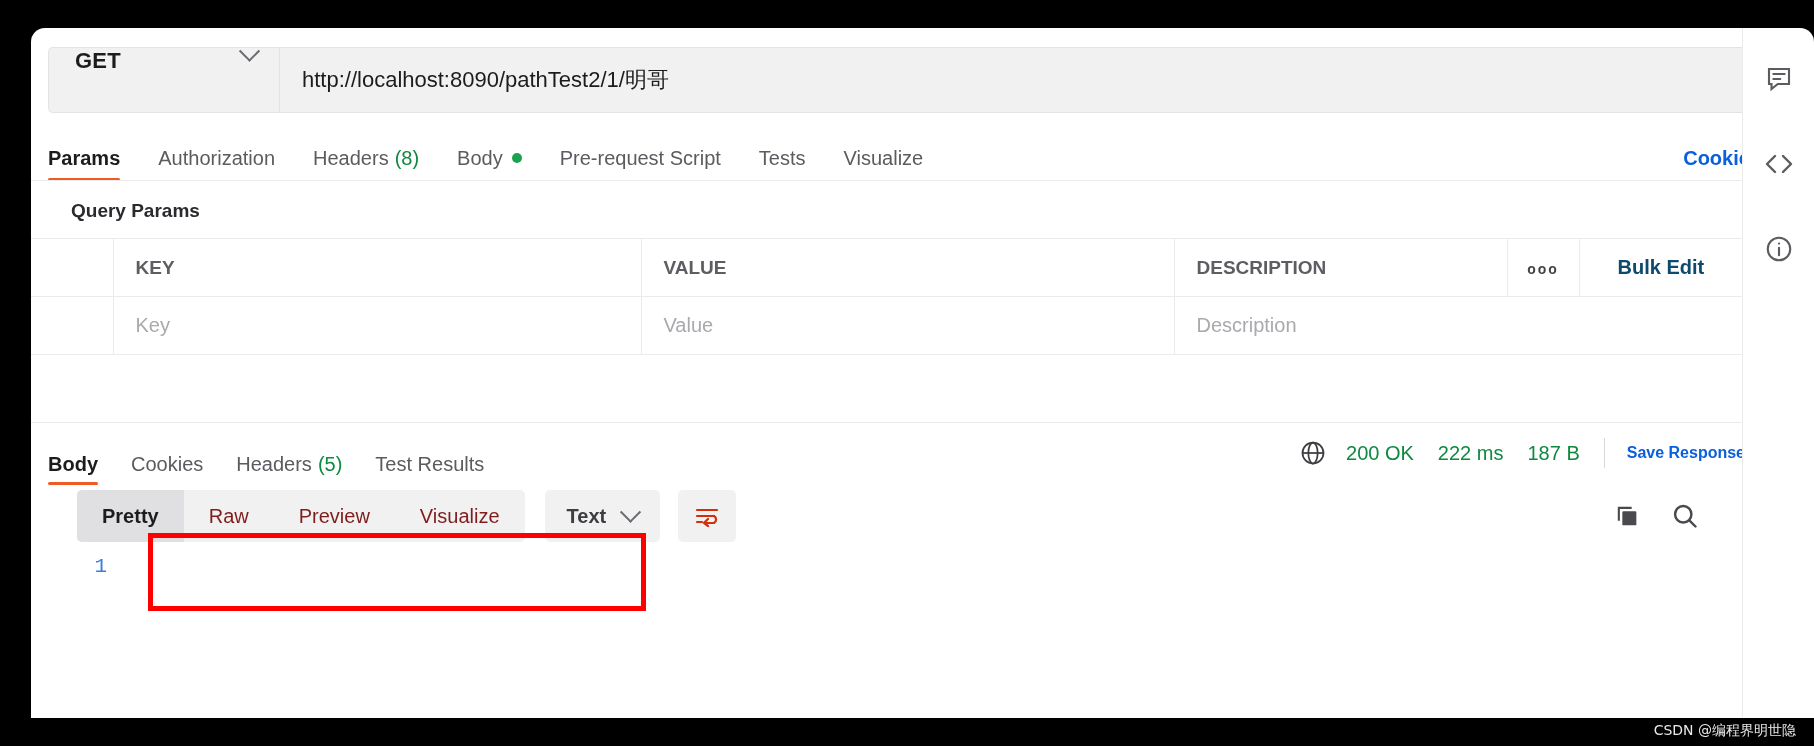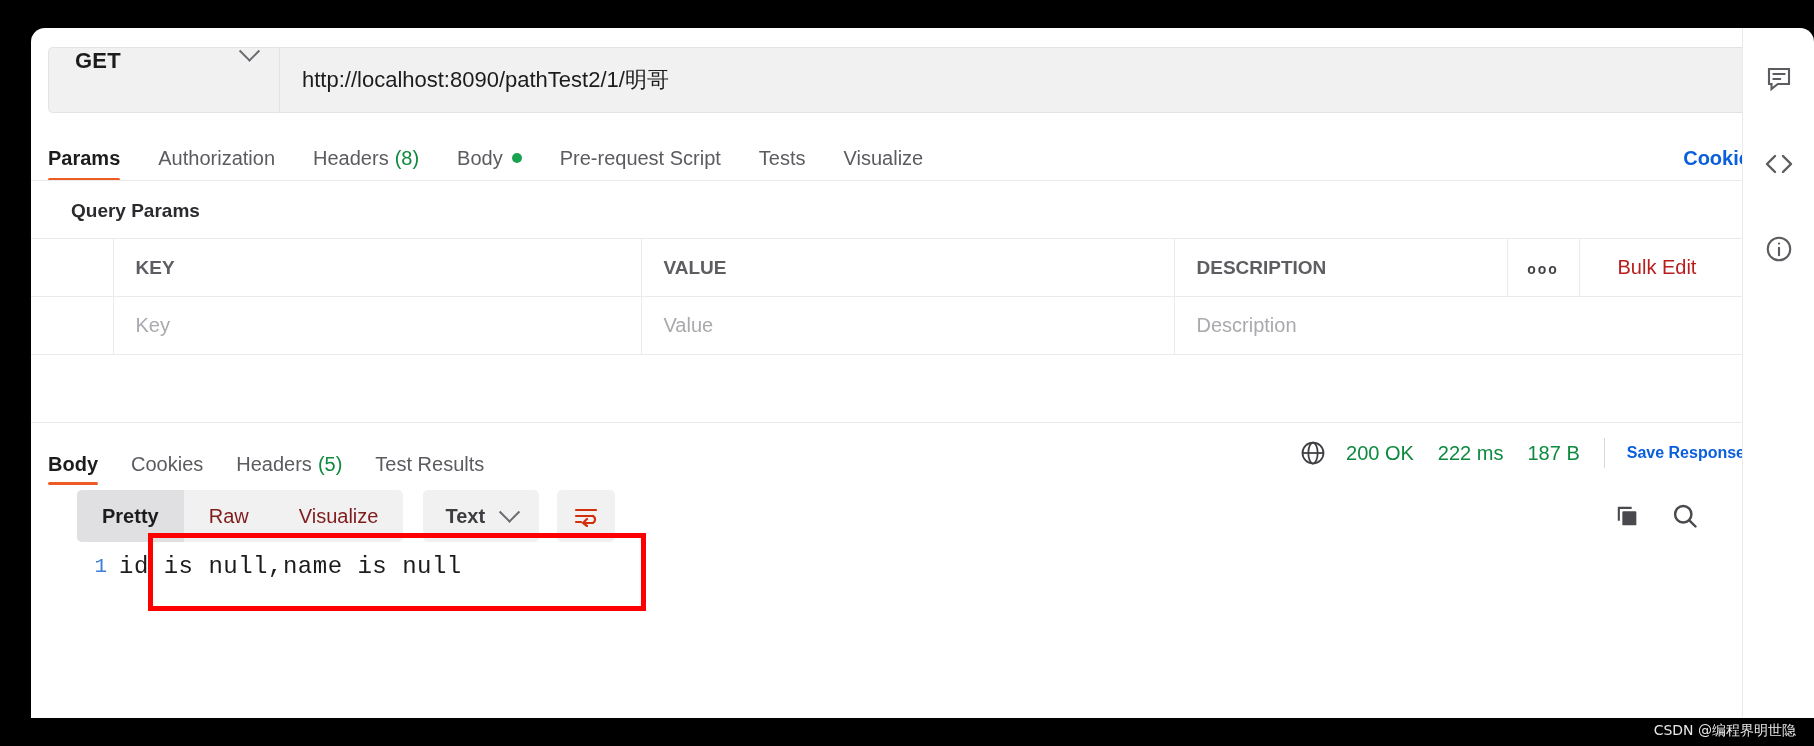--- a/index.html
+++ b/index.html
@@ -152,21 +152,21 @@
   }
   #params-table th { font-size: 19px; font-weight: 700; color: #5d5d62; }
   #params-table .col-check { width: 82px; padding: 0; }
   #params-table .col-key { width: 528px; }
   #params-table .col-value { width: 533px; }
   #params-table .col-desc { width: 333px; }
   #params-table .col-dots { width: 72px; text-align: center; padding: 0; }
   #params-table .col-bulk { text-align: left; padding-left: 26px; }
   .dots-icon { font-size: 14px; color: #444448; letter-spacing: 2px; }
   #bulk-edit {
-    font-size: 20px; font-weight: 400; color: #b91c1c; cursor: pointer;
+    font-size: 20px; font-weight: 700; color: #0c4a6e; cursor: pointer;
     white-space: nowrap;
     padding-left: 12px;
   }
   .cell-placeholder { font-size: 20px; color: #a9a9ae; }
   #params-spacer { height: 68px; border-bottom: 1px solid #ebebec; }
 
   
   #response-bar {
     display: flex; align-items: center;
     padding: 0 22px 0 17px;
@@ -420,20 +420,23 @@
 
   <div id="view-toolbar">
     <div id="view-modes">
       <div class="vmode active">
         <span>Pretty</span>
       </div>
       <div class="vmode">
         <span>Raw</span>
       </div>
       <div class="vmode">
+        <span>Preview</span>
+      </div>
+      <div class="vmode">
         <span>Visualize</span>
       </div>
     </div>
     <div id="text-select">
       <span class="label">Text</span>
       <span class="chev"></span>
     </div>
     <div id="wrap-button">
       <svg width="26" height="22" viewBox="0 0 26 22" fill="none" stroke="#d32f0a" stroke-width="2.2" stroke-linecap="round">
         <line x1="3" y1="5" x2="23" y2="5"></line>
@@ -454,21 +457,20 @@
         <svg width="28" height="28" viewBox="0 0 24 24" fill="none" stroke="#4a4a4e" stroke-width="2.1" stroke-linecap="round">
           <circle cx="10.5" cy="10.5" r="7"></circle>
           <line x1="15.7" y1="15.7" x2="21" y2="21"></line>
         </svg>
       </span>
     </div>
   </div>
 
   <div id="body-viewer">
     <div id="gutter">1</div>
-    <div id="body-text">id is null,name is null</div>
     <div id="highlight-box"></div>
     <div id="body-scrollbar"></div>
   </div>
 
 </div>
 
 <div id="right-rail">
   <span class="rail-icon">
     <svg width="30" height="30" viewBox="0 0 24 24" fill="none" stroke="#5b5b60" stroke-width="1.7" stroke-linecap="round">
       <path d="M4 4 h16 v12 h-9 l-5 4 v-4 H4 Z"></path>

